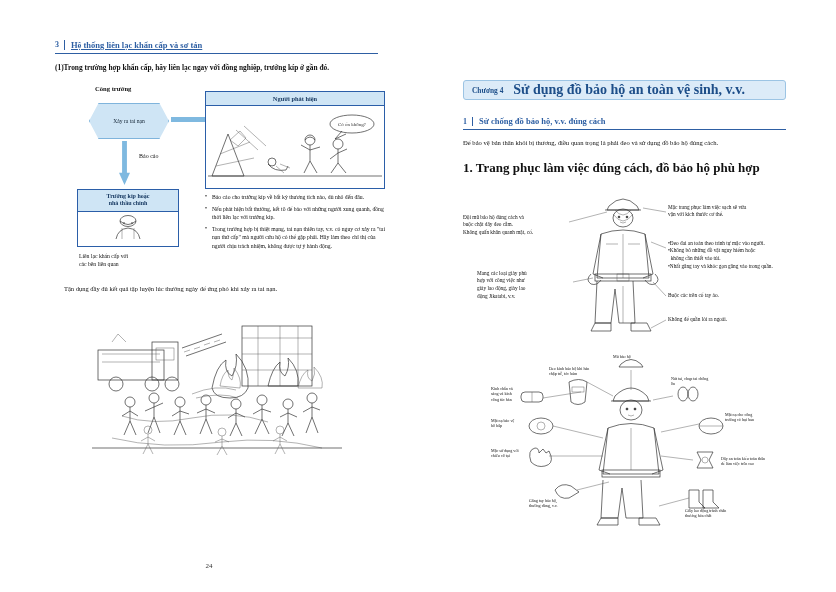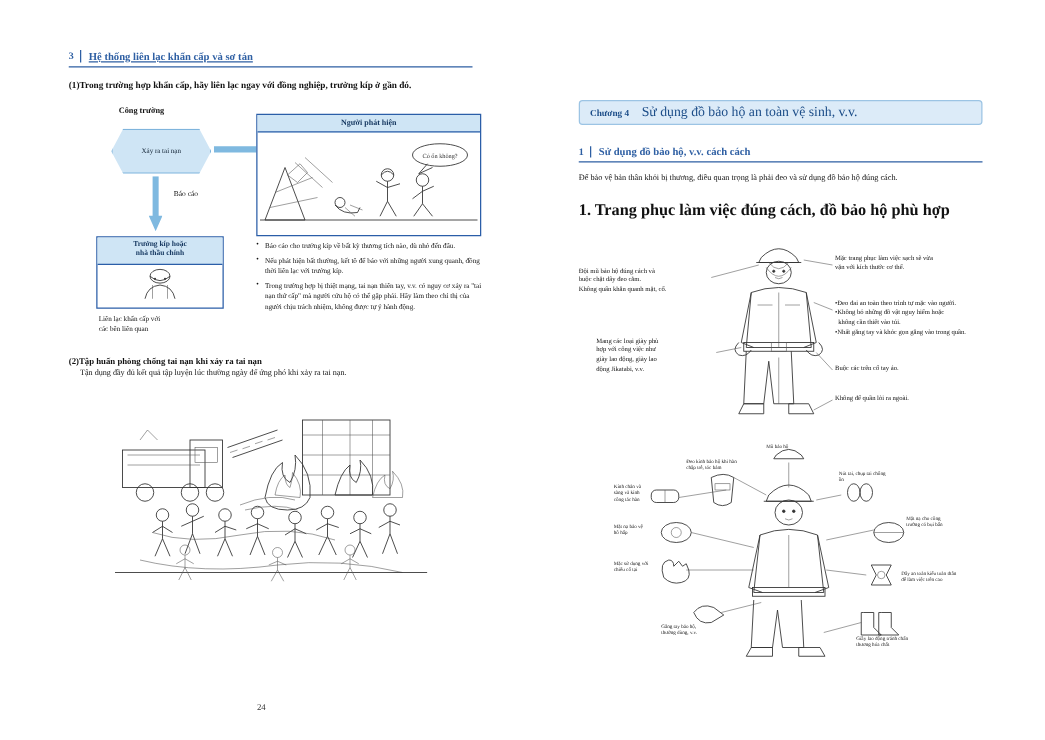--- a/index.html
+++ b/index.html
@@ -103,21 +103,21 @@
     margin:6px auto 0 auto;width:250px;height:165px;position:relative;
     overflow:hidden;
   }
 
   
   .chapter-bar{
     background:#dcebf8;border:1px solid #9cc4e4;border-radius:3px;
     height:18px;display:flex;align-items:center;padding:0 8px;margin-bottom:16px;
   }
   .chapter-bar .cnum{font-size:7.4px;font-weight:bold;color:#1d4e89;margin-right:10px;}
-  .chapter-bar .ctitle{font-size:11px;font-weight:normal;color:#1d4e89;}
+  .chapter-bar .ctitle{font-size:14px;font-weight:bold;color:#1d4e89;}
 
   .r-head{
     display:flex;align-items:center;gap:6px;
     border-bottom:1.2px solid #2e5fa3;padding-bottom:3px;margin-bottom:8px;
   }
   .r-num{color:#2e5fa3;font-size:8px;font-weight:bold;padding-right:5px;border-right:1px solid #2e5fa3;}
   .r-title{color:#2e5fa3;font-size:8.5px;font-weight:bold;}
 
   .r-p{font-size:6.6px;color:#111;margin:0 0 12px 0;line-height:1.45;}
   .r-sub{font-size:13px;font-weight:bold;color:#111;margin:0 0 6px 0;}
@@ -207,21 +207,20 @@
         <ul>
           <li>Báo cáo cho trưởng kíp về bất kỳ thương tích nào, dù nhỏ đến đâu.</li>
           <li>Nếu phát hiện bất thường, kết tô để báo với những người xung quanh, đồng thời liên lạc với trưởng kíp.</li>
           <li>Trong trường hợp bị thiệt mạng, tai nạn thiên tay, v.v. có nguy cơ xảy ra "tai nạn thứ cấp" mà người cứu hộ có thể gặp phải. Hãy làm theo chỉ thị của người chịu trách nhiệm, không được tự ý hành động.</li>
         </ul>
       </div>
 
       <div class="cap-left">Liên lạc khẩn cấp với<br>các bên liên quan</div>
     </div>
 
-    <div class="sub-b">(2)Tập huấn phòng chống tai nạn khi xảy ra tai nạn</div>
     <div class="sub-p">Tận dụng đầy đủ kết quả tập luyện lúc thường ngày để ứng phó khi xảy ra tai nạn.</div>
 
     <div class="fireimg">
       <svg width="250" height="165" viewBox="0 0 250 165">
         <rect x="0" y="0" width="250" height="165" fill="#fff"></rect>
 
         <rect x="6" y="52" width="66" height="30" class="ln"></rect>
         <rect x="60" y="44" width="26" height="38" class="ln"></rect>
         <circle cx="24" cy="86" r="7" class="ln"></circle>
           <circle cx="60" cy="86" r="7" class="ln"></circle>
@@ -284,21 +283,21 @@
 
   <div class="page page-right">
 
     <div class="chapter-bar">
       <span class="cnum">Chương 4</span>
       <span class="ctitle">Sử dụng đồ bảo hộ an toàn vệ sinh, v.v.</span>
     </div>
 
     <div class="r-head">
       <span class="r-num">1</span>
-      <span class="r-title">Sử dụng đồ bảo hộ, v.v. cách cách</span>
+      <span class="r-title">Sử chống đồ bảo hộ, v.v. đúng cách</span>
     </div>
 
     <p class="r-p">Để bảo vệ bản thân khỏi bị thương, điều quan trọng là phải đeo và sử dụng đồ bảo hộ đúng cách.</p>
 
     <div class="r-sub">1. Trang phục làm việc đúng cách, đồ bảo hộ phù hợp</div>
 
     <div class="fig1">
       <svg width="330" height="160" viewBox="0 0 330 160" style="position:absolute;left:0;top:0;">
 
         <g class="ln">

